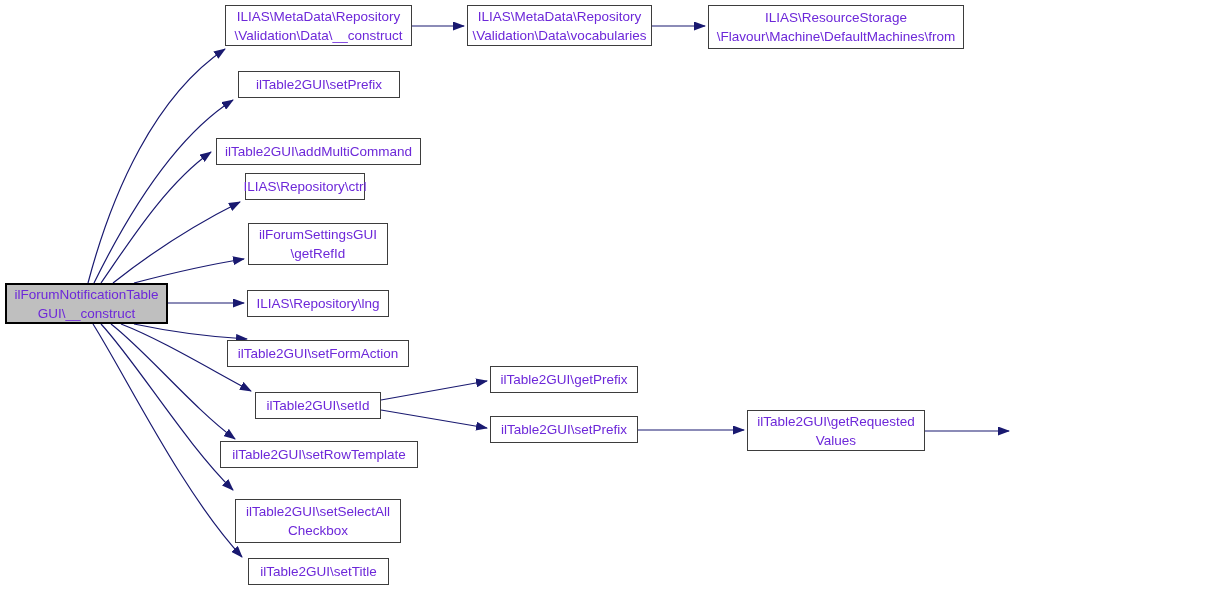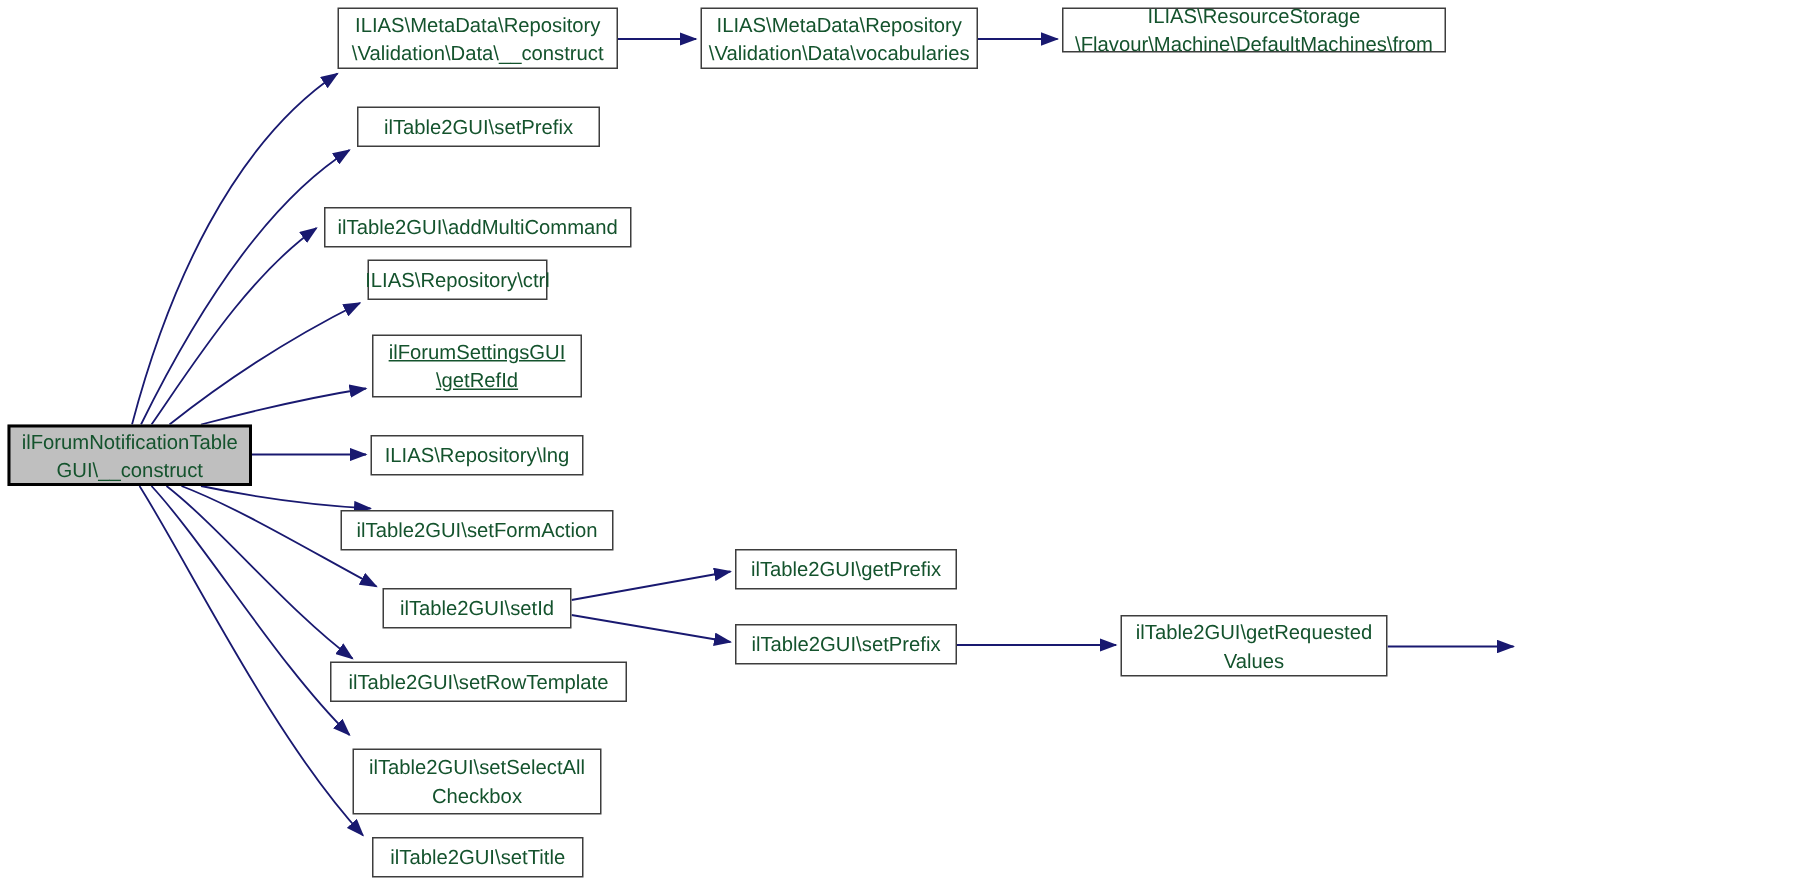--- a/index.html
+++ b/index.html
@@ -30,21 +30,21 @@
   }
   .node {
     position: absolute;
     box-sizing: border-box;
     display: flex;
     align-items: center;
     justify-content: center;
     text-align: center;
     border: 1px solid #3d3d3d;
     background: #ffffff;
-    color: #14532d;
+    color: #6d28d9;
     font-size: 13.5px;
     line-height: 19px;
     white-space: pre-line;
     cursor: pointer;
     padding: 12px 4px;
   }
   .node.main {
     background: #bfbfbf;
     border: 2px solid #000000;
     cursor: default;
@@ -82,30 +82,30 @@
 
   <div class="node main" style="left:5px;   top:283px; width:163px; height:41px;">ilForumNotificationTable
 GUI\__construct</div>
 
   <div class="node" style="left:225px; top:5px;   width:187px; height:41px;">ILIAS\MetaData\Repository
 \Validation\Data\__construct</div>
 
   <div class="node" style="left:467px; top:5px;   width:185px; height:41px;">ILIAS\MetaData\Repository
 \Validation\Data\vocabularies</div>
 
-  <div class="node" style="left:708px; top:5px;   width:256px; height:30px;">ILIAS\ResourceStorage
+  <div class="node" style="left:708px; top:5px;   width:256px; height:44px;">ILIAS\ResourceStorage
 \Flavour\Machine\DefaultMachines\from</div>
 
   <div class="node" style="left:238px; top:71px;  width:162px; height:27px;">ilTable2GUI\setPrefix</div>
 
   <div class="node" style="left:216px; top:138px; width:205px; height:27px;">ilTable2GUI\addMultiCommand</div>
 
   <div class="node" style="left:245px; top:173px; width:120px; height:27px;">ILIAS\Repository\ctrl</div>
 
-  <div class="node" style="left:248px; top:223px; width:140px; height:42px;text-decoration:underline;">ilForumSettingsGUI
+  <div class="node" style="left:248px; top:223px; width:140px; height:42px;">ilForumSettingsGUI
 \getRefId</div>
 
   <div class="node" style="left:247px; top:290px; width:142px; height:27px;">ILIAS\Repository\lng</div>
 
   <div class="node" style="left:227px; top:340px; width:182px; height:27px;">ilTable2GUI\setFormAction</div>
 
   <div class="node" style="left:255px; top:392px; width:126px; height:27px;">ilTable2GUI\setId</div>
 
   <div class="node" style="left:220px; top:441px; width:198px; height:27px;">ilTable2GUI\setRowTemplate</div>
 

